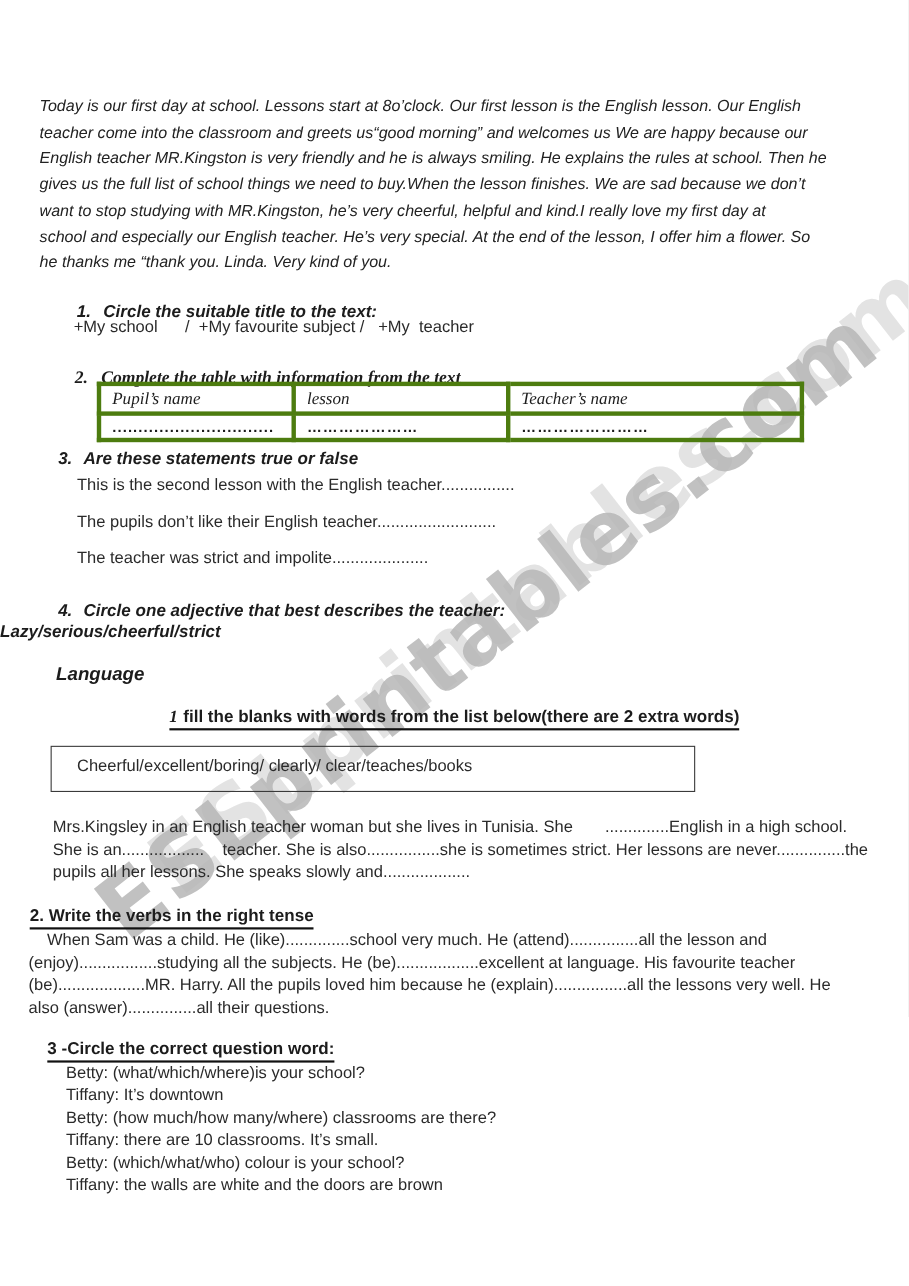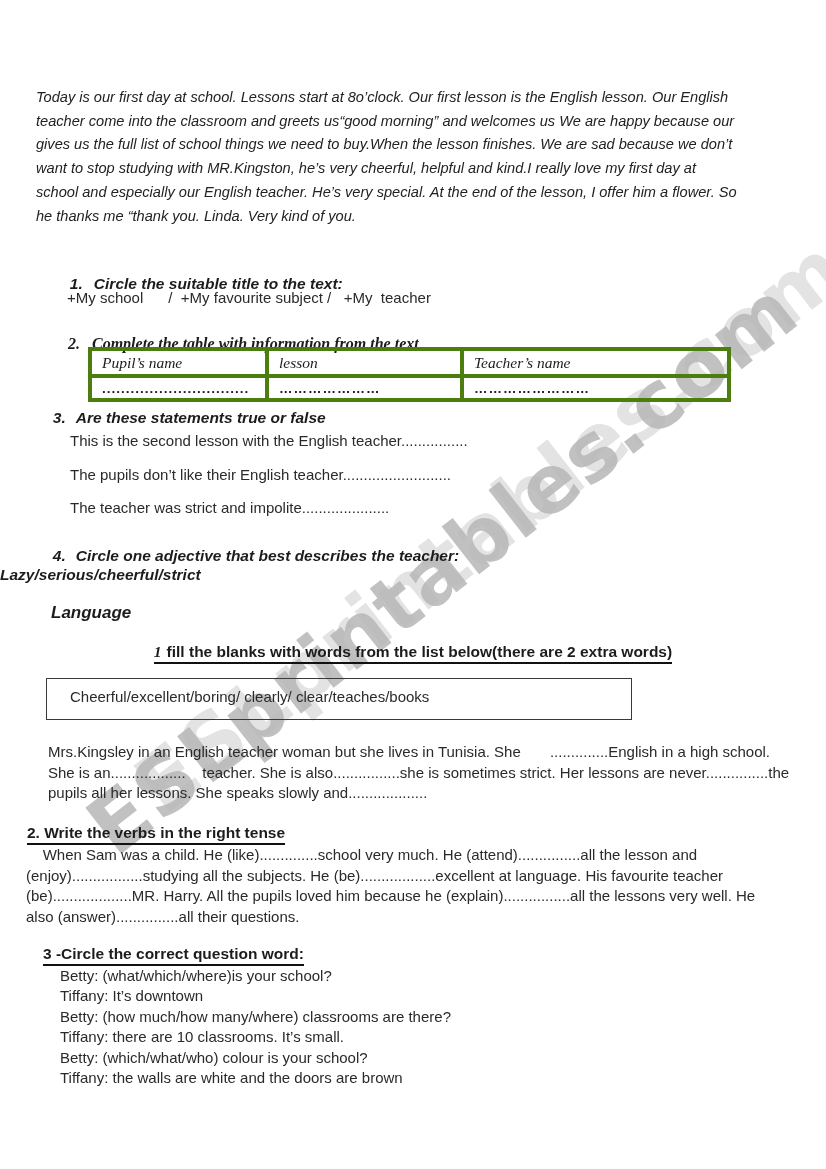--- a/index.html
+++ b/index.html
@@ -65,20 +65,21 @@
 <div class="page">
 
   <div class="watermark wm-light">ESLprintables.com</div>
   <div class="watermark wm-main">ESLprintables.com</div>
 
   <div class="content">
 
     <div class="passage">
       <div class="line">Today is our first day at school. Lessons start at 8o’clock. Our first lesson is the English lesson. Our English</div>
       <div class="line">teacher come into the classroom and greets us“good morning” and welcomes us We are happy because our</div>
+      <div class="line">English teacher MR.Kingston is very friendly and he is always smiling. He explains the rules at school. Then he</div>
       <div class="line">gives us the full list of school things we need to buy.When the lesson finishes. We are sad because we don’t</div>
       <div class="line">want to stop studying with MR.Kingston, he’s very cheerful, helpful and kind.I really love my first day at</div>
       <div class="line">school and especially our English teacher. He’s very special. At the end of the lesson, I offer him a flower. So</div>
       <div class="line">he thanks me “thank you. Linda. Very kind of you.</div>
     </div>
 
     <div class="qhead q1">
       <span class="qnum">1.</span><span class="qtitle">Circle the suitable title to the text:</span>
     </div>
     <div class="options-line">+My school      /  +My favourite subject /   +My  teacher</div>

